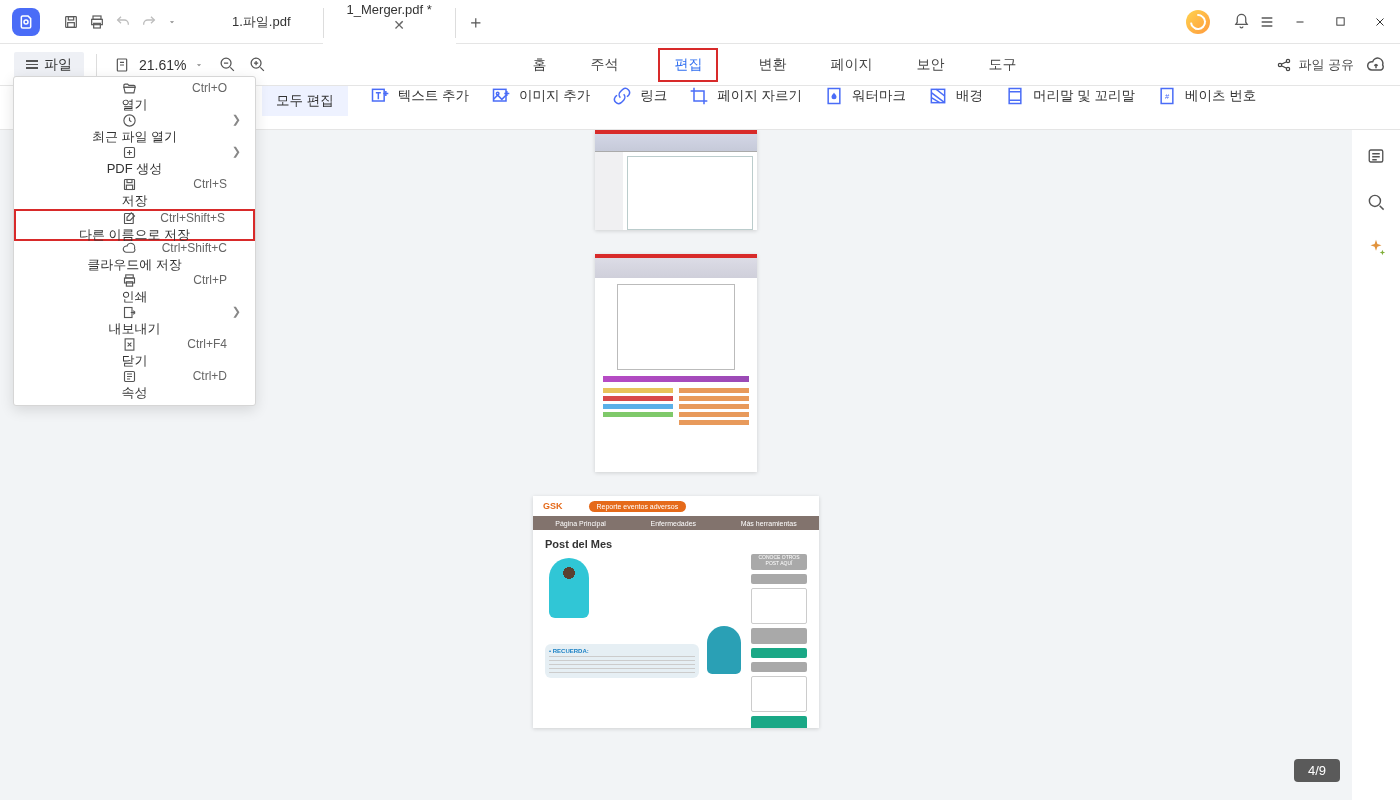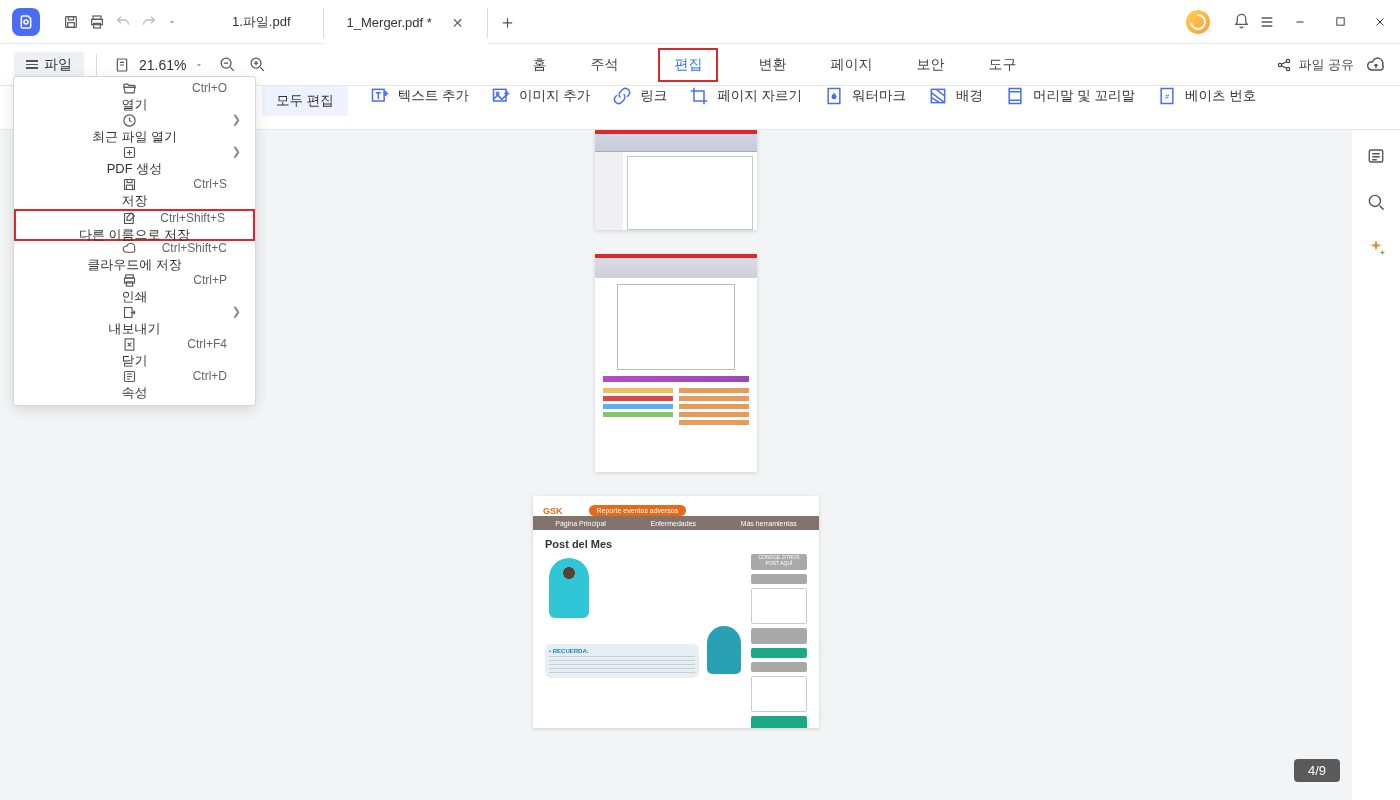--- a/index.html
+++ b/index.html
@@ -7,21 +7,21 @@
 
     
     .title-bar { height: 44px; display: flex; align-items: center; background: #fff; border-bottom: 1px solid #e5e5e5; justify-content: flex-end; }
     .app-logo { width: 28px; height: 28px; margin: 0 18px 0 12px; background: #4a6cf7; border-radius: 8px; display: flex; align-items: center; justify-content: center; }
     .app-logo svg { width: 16px; height: 16px; }
     .titlebar-icon { width: 26px; display: flex; align-items: center; justify-content: center; color: #5a5a5a; cursor: pointer; }
     .titlebar-dropdown { width: 20px; display: flex; align-items: center; justify-content: center; color: #888; margin-right: 18px; }
     .tabs { display: flex; align-items: center; height: 100%; }
     .tab { height: 44px; display: flex; align-items: center; padding: 0 24px; font-size: 13px; color: #333; cursor: pointer; position: relative; }
     .tab.inactive { padding: 0 32px; }
-    .tab.active { background: #fff; border-top: 2px solid transparent; font-weight: 400; }
+    .tab.active { background: #fff; border-top: 2px solid transparent; font-weight: 400; flex-direction: column; }
     .tab.active::before { content: ""; position: absolute; left: 0; top: 6px; bottom: 6px; width: 1px; background: #ddd; }
     .tab.active::after { content: ""; position: absolute; right: 0; top: 6px; bottom: 6px; width: 1px; background: #ddd; }
     .tab-close { margin-left: 20px; font-size: 14px; color: #666; }
     .add-tab { width: 40px; display: flex; align-items: center; justify-content: center; color: #555; font-size: 18px; cursor: pointer; }
     .title-spacer { flex: 1; }
     .brand-icon { width: 24px; height: 24px; border-radius: 50%; background: linear-gradient(135deg, #ffd34e, #ff9a3e); margin-right: 18px; display: flex; align-items: center; justify-content: center; }
     .brand-icon::before { content: ""; width: 12px; height: 12px; border: 2px solid #fff; border-left-color: transparent; border-radius: 50%; transform: rotate(40deg); }
     .window-btns { display: flex; }
     .window-btn { width: 40px; height: 44px; display: flex; align-items: center; justify-content: center; color: #333; cursor: pointer; }
 
@@ -74,21 +74,21 @@
     .p1-main { flex: 1; background: #fff; border: 1px solid #bcc; margin: 4px; }
     .red-strip { height: 4px; background: #d82a2a; }
     .p2-tool { height: 20px; background: linear-gradient(#dcdce6,#cfcfda); }
     .p2-doc { margin: 6px 22px; height: 86px; background: #fff; border: 1px solid #bbb; }
     .p2-strip { height: 6px; background: linear-gradient(90deg,#b74bc5,#9a4ab5); margin: 2px 8px; }
     .p2-grid { display: flex; gap: 6px; margin: 6px 8px; }
     .p2-col { flex: 1; display: flex; flex-direction: column; gap: 3px; }
     .p2-line { height: 5px; background: #e8c35b; }
     .p2-line.o { background: #e89a5b; }
 
-    .p3-top { height: 20px; display: flex; align-items: flex-end; padding: 0 10px; gap: 6px; }
+    .p3-top { height: 20px; display: flex; align-items: center; padding: 0 10px; gap: 6px; }
     .gsk-logo { font-weight: 700; font-size: 9px; color: #e56a1a; }
     .p3-pill { background: #e56a1a; color: #fff; font-size: 7px; padding: 2px 8px; border-radius: 8px; margin-left: 20px; }
     .p3-nav { height: 14px; background: #82736d; display: flex; color: #fff; font-size: 7px; align-items: center; justify-content: space-around; }
     .p3-h { font-size: 11px; font-weight: 700; padding: 8px 12px 4px; color: #333; }
     .p3-body { display: flex; gap: 6px; padding: 0 12px; }
     .p3-main { flex: 1; background: #fff; }
     .p3-side { width: 56px; display: flex; flex-direction: column; gap: 4px; }
     .p3-card { background: #1aa886; height: 28px; border-radius: 2px; }
     .p3-card.gray { background: #a9a9a9; }
     .p3-card.white { background: #fff; border: 1px solid #ccc; height: 36px; }

